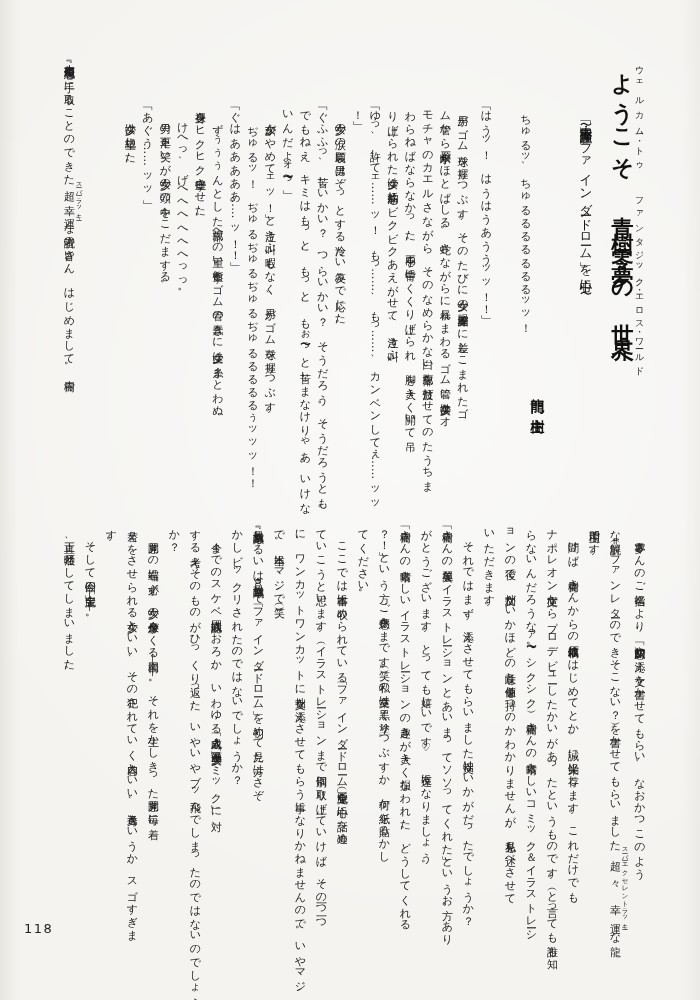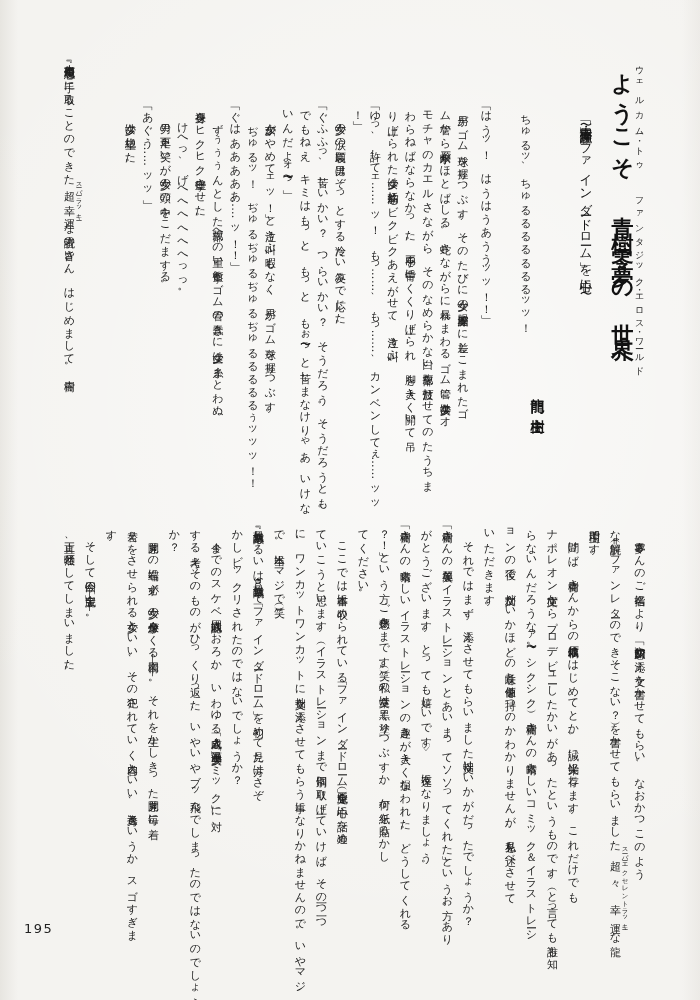--- a/index.html
+++ b/index.html
@@ -110,15 +110,15 @@
       <div class="col" style="padding-top: 12px;">今までのスケベ同人誌観はおろか、いわゆる「成人向き漫画」「美少女コミック」に対</div>
       <div class="col">する考えそのものがひっくり返った、いやいやブッ飛んでしまったのではないのでしょう</div>
       <div class="col">か？</div>
       <div class="col" style="padding-top: 12px;">見開きの右端に必ず、少女の全身像がくる構図――。それを生かしきった見開き毎に着</div>
       <div class="col">替えをさせられる少女といい、その犯されていく内容といい、秀逸というか、スゴすぎま</div>
       <div class="col">す。</div>
       <div class="col" style="padding-top: 12px;">そして今回の「完全版」――。</div>
       <div class="col" style="padding-top: 12px;">正直、唖然としてしまいました。</div>
     </section>
 
-  <div class="pageno">195</div>
+  <div class="pageno">118</div>
 
 </div>
 
 </body></html>

